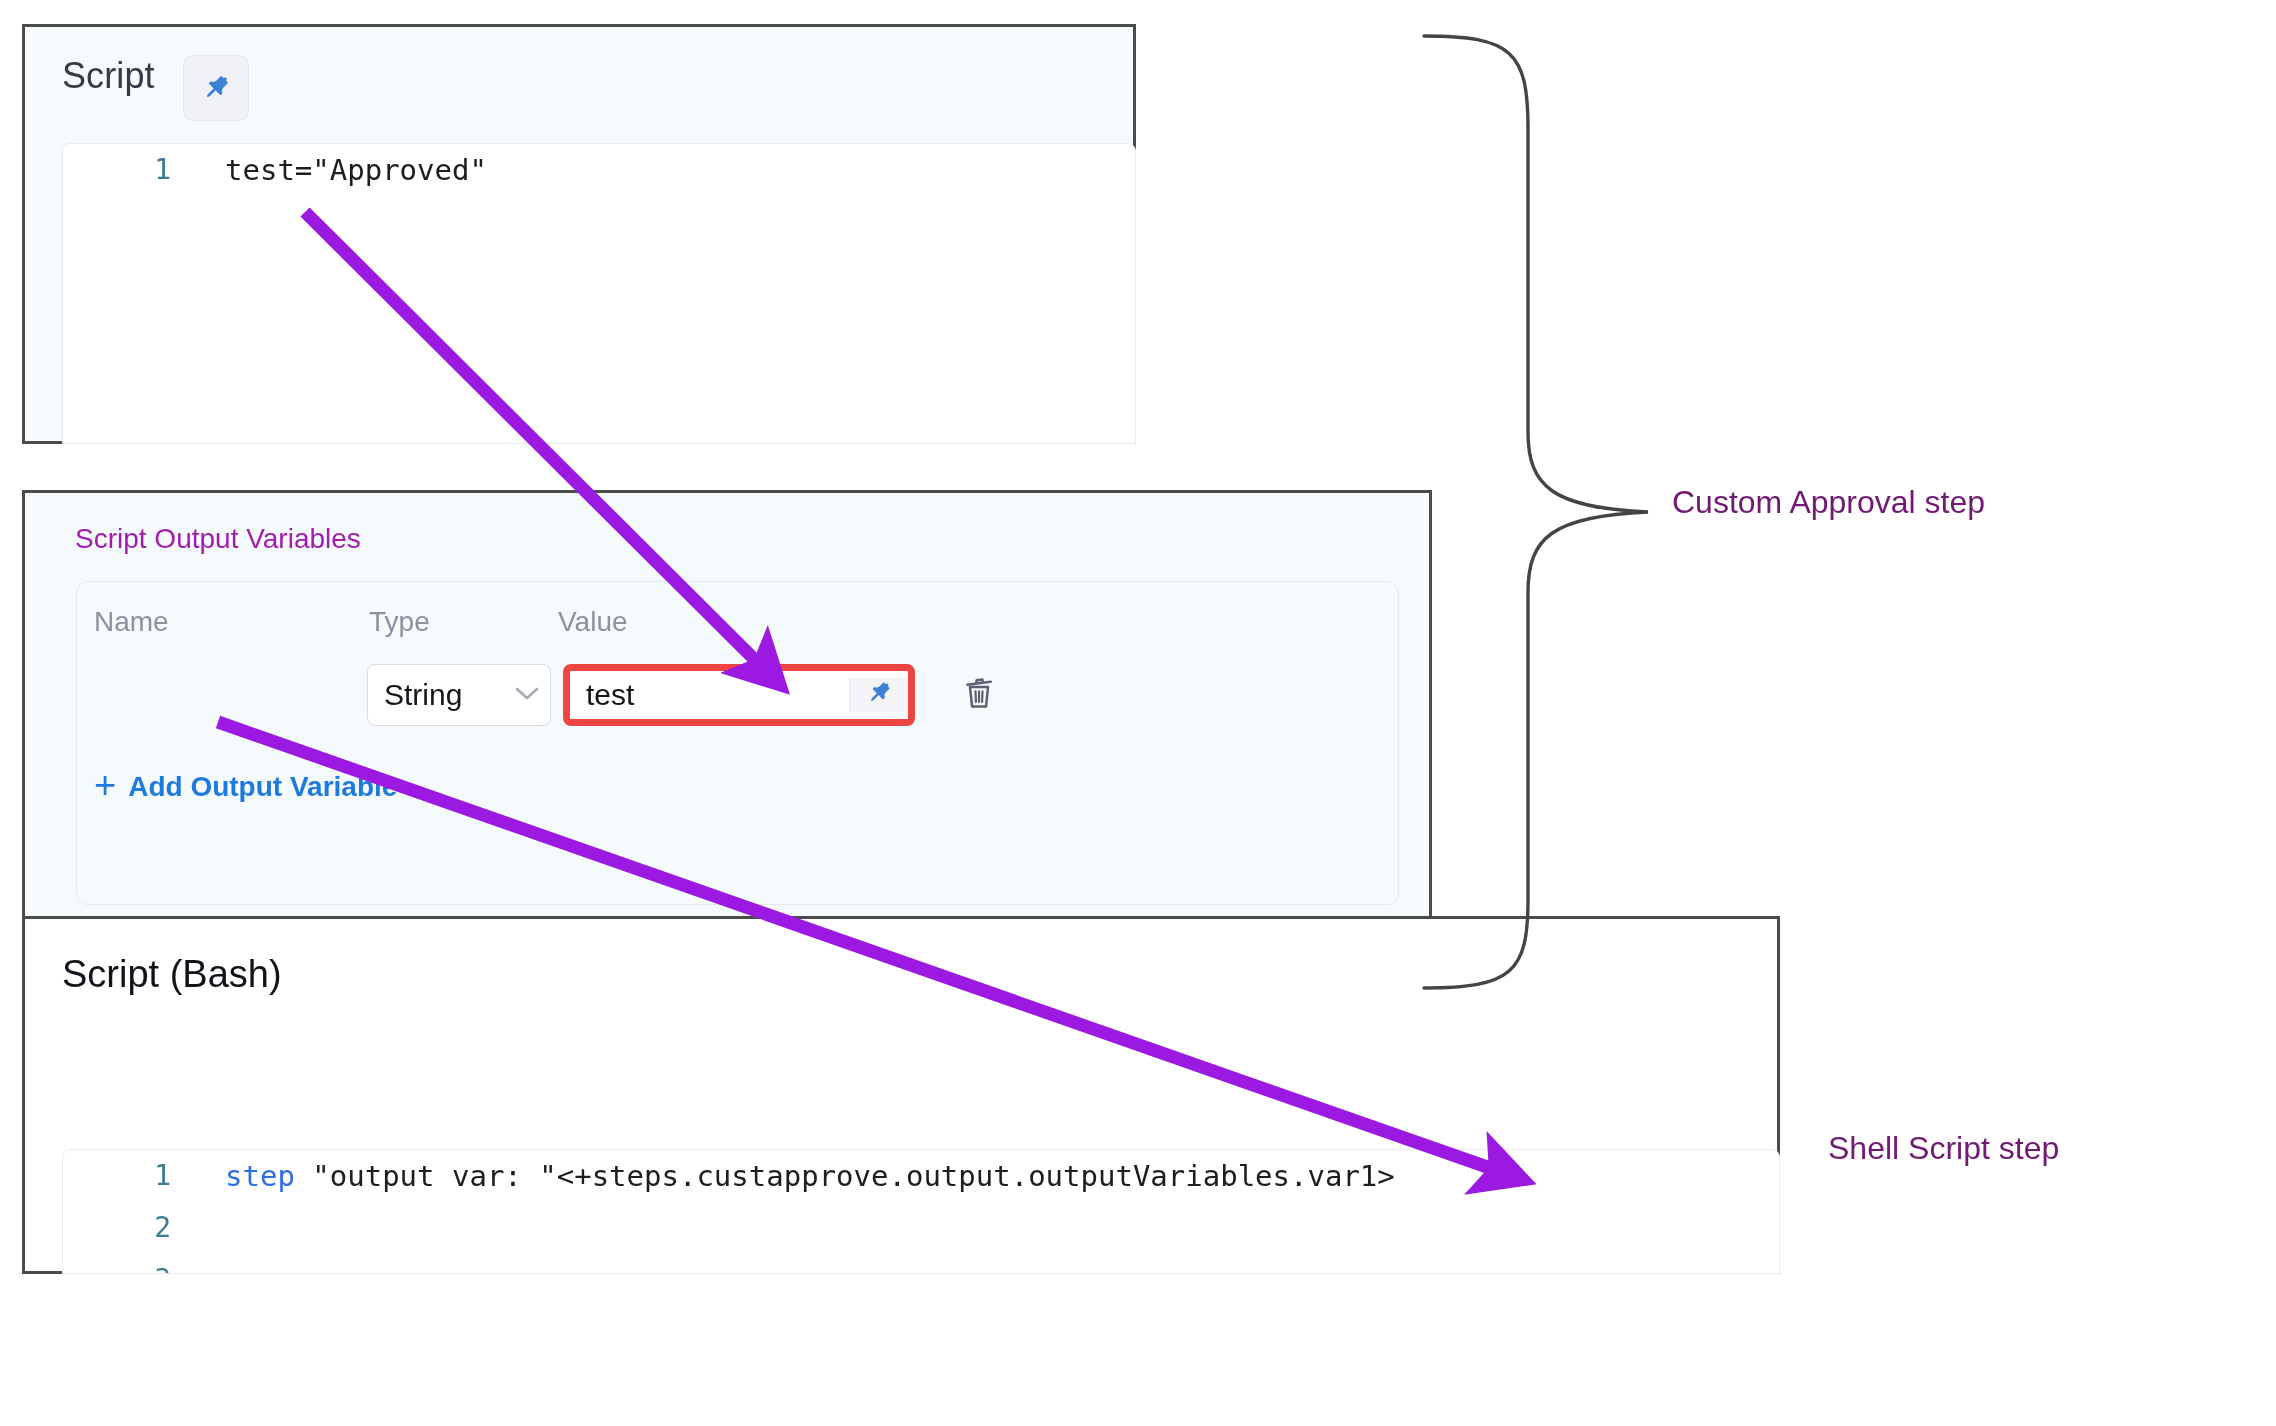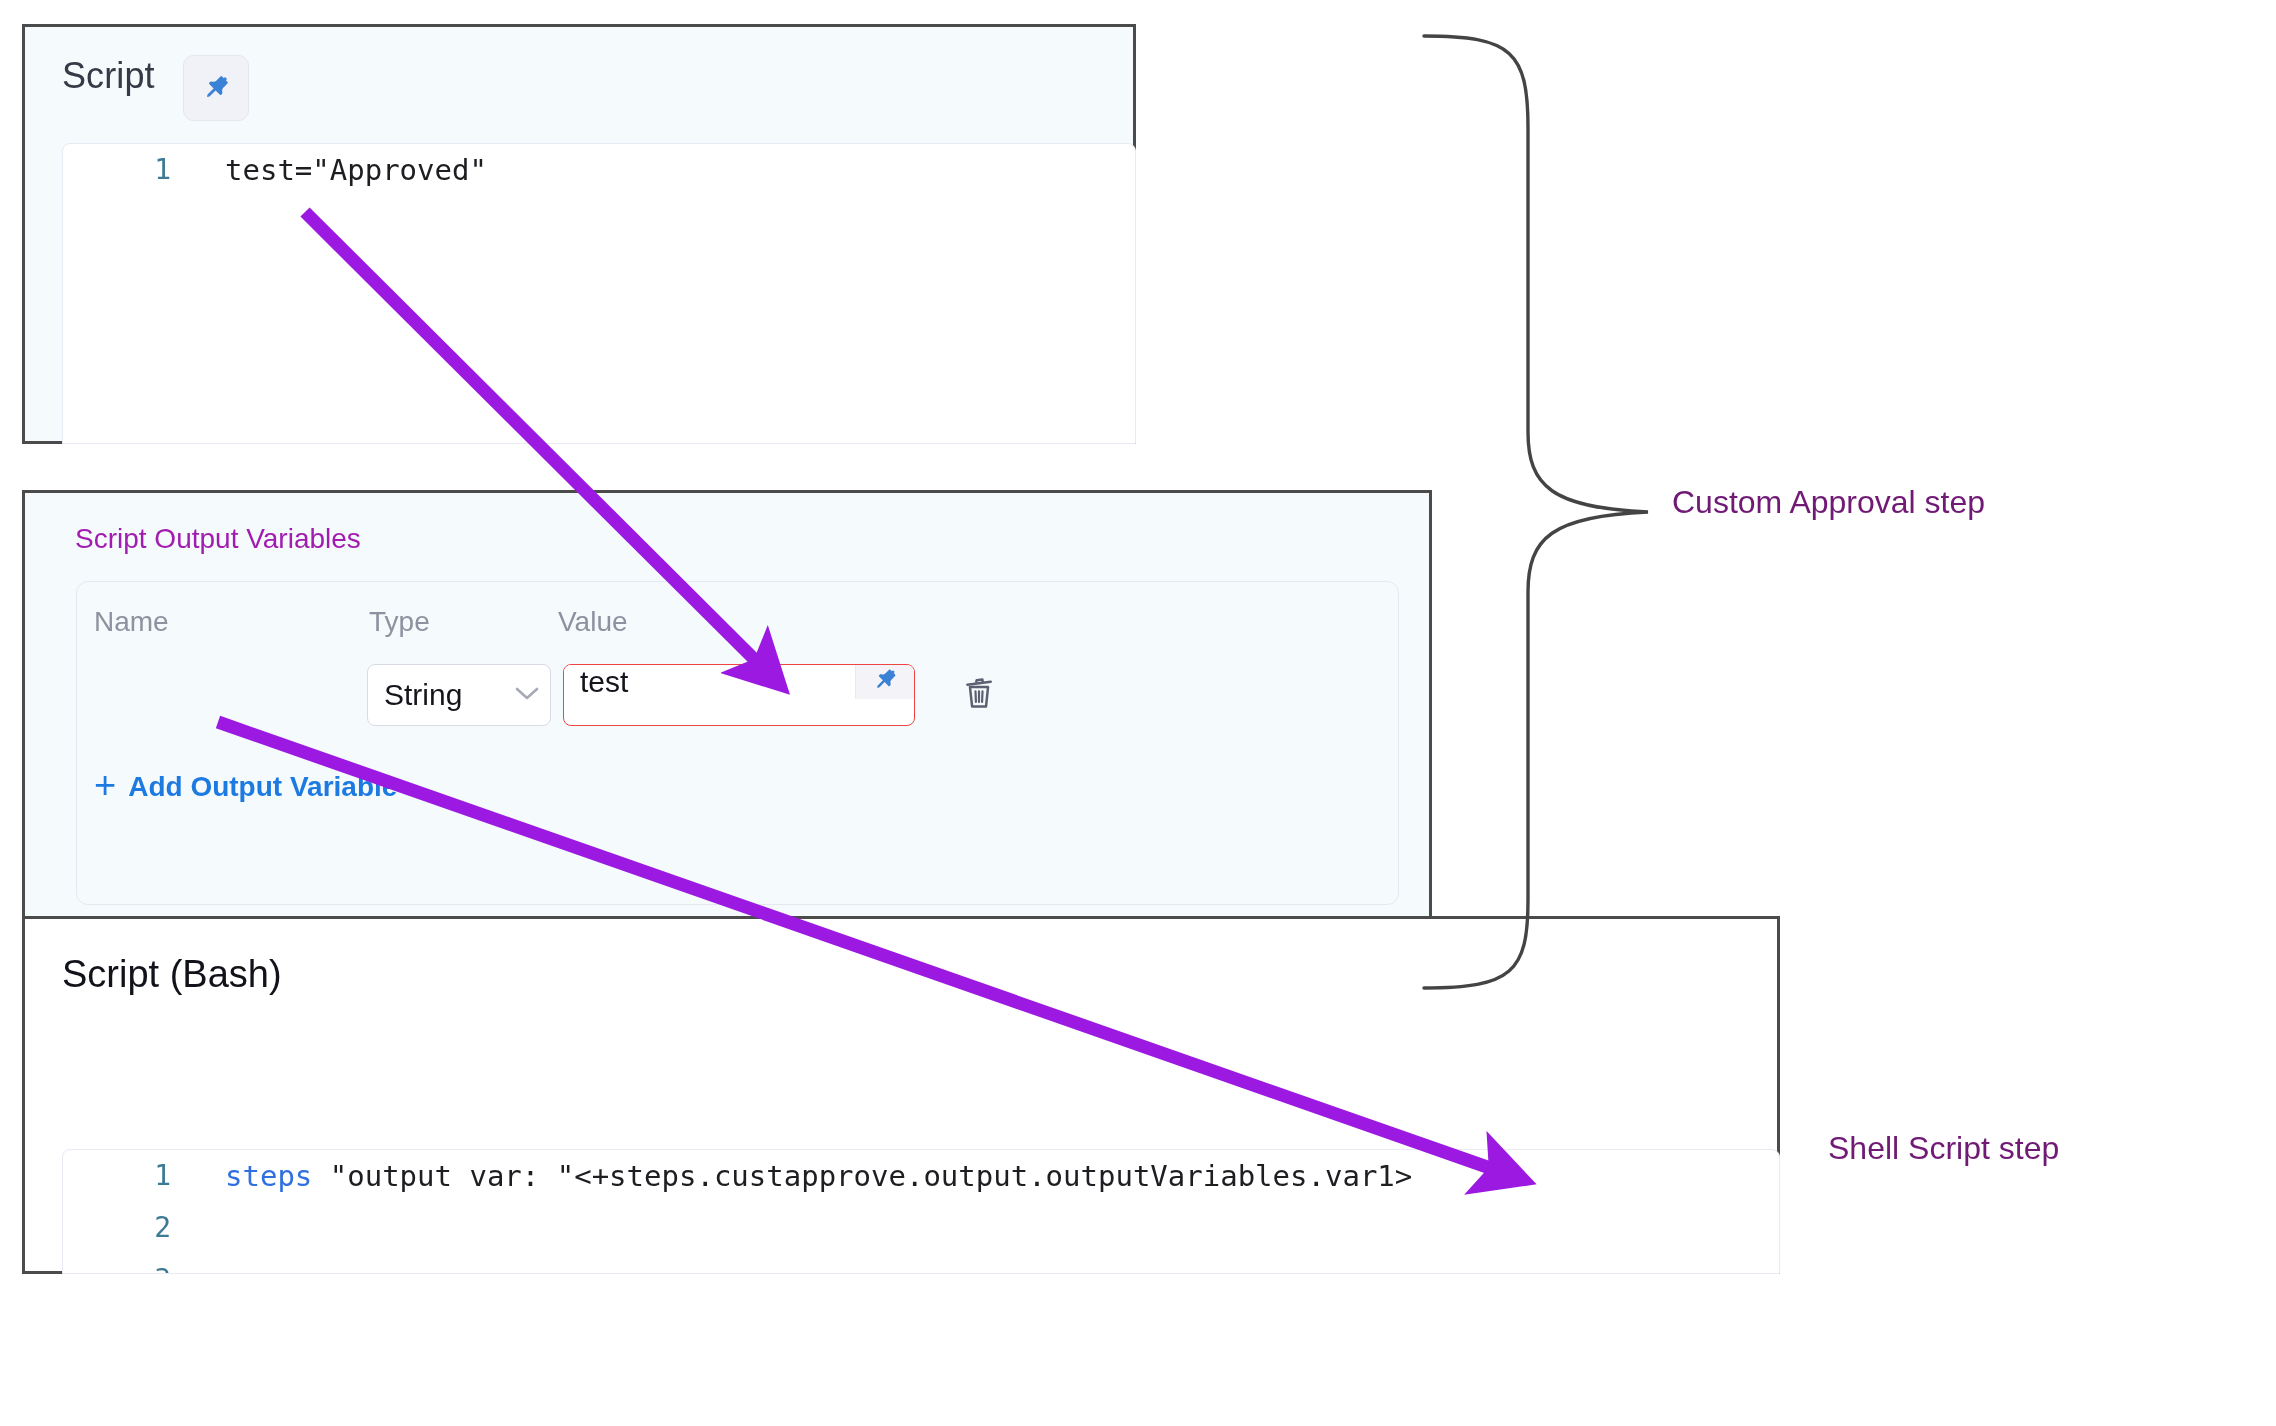--- a/index.html
+++ b/index.html
@@ -143,24 +143,24 @@
     padding-left: 16px;
   }
   .field-name  { left: 16px;  width: 262px; }
   .field-type  { left: 290px; width: 184px; padding-right: 10px; justify-content: space-between; cursor: pointer; }
   .field-value-wrap {
     position: absolute;
     left: 486px;
     width: 352px;
     height: 62px;
     box-sizing: border-box;
-    border: 1px solid #ef4444;
+    border: 7px solid #ef4444;
     border-radius: 8px;
     display: flex;
-    align-items: flex-start;
+    align-items: center;
     overflow: hidden;
     background: #ffffff;
   }
   .field-value {
     flex: 1 1 auto;
     display: flex;
     align-items: center;
     padding-left: 16px;
     font-size: 30px;
     color: #15161c;
@@ -317,21 +317,21 @@
 
     </div>
   </div>
 
   <div class="panel panel-bash">
     <div class="bash-title">Script (Bash)</div>
 
     <div class="code-box editor2">
       <div class="code-line">
         <span class="ln">1</span>
-        <span class="code-text"><span class="tok-kw">steps</span><span> "output var: "&lt;+steps.custapprove.output.outputVariables.var1&gt;</span></span>
+        <span class="code-text"><span class="tok-kw">step</span><span> "output var: "&lt;+steps.custapprove.output.outputVariables.var1&gt;</span></span>
       </div>
       <div class="code-line">
         <span class="ln">2</span>
         <span class="code-text"></span>
       </div>
       <div class="code-line">
         <span class="ln">3</span>
         <span class="code-text"></span>
       </div>
     </div>

